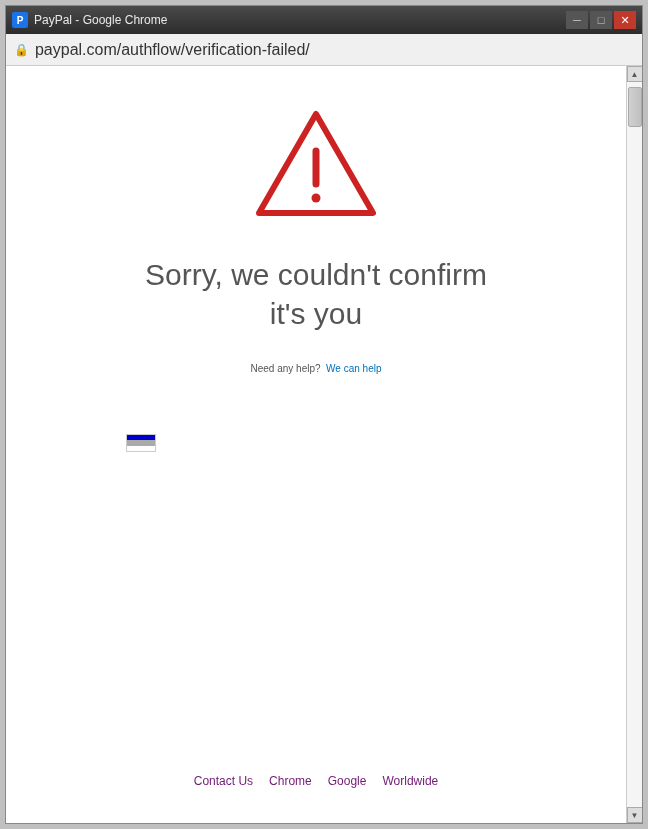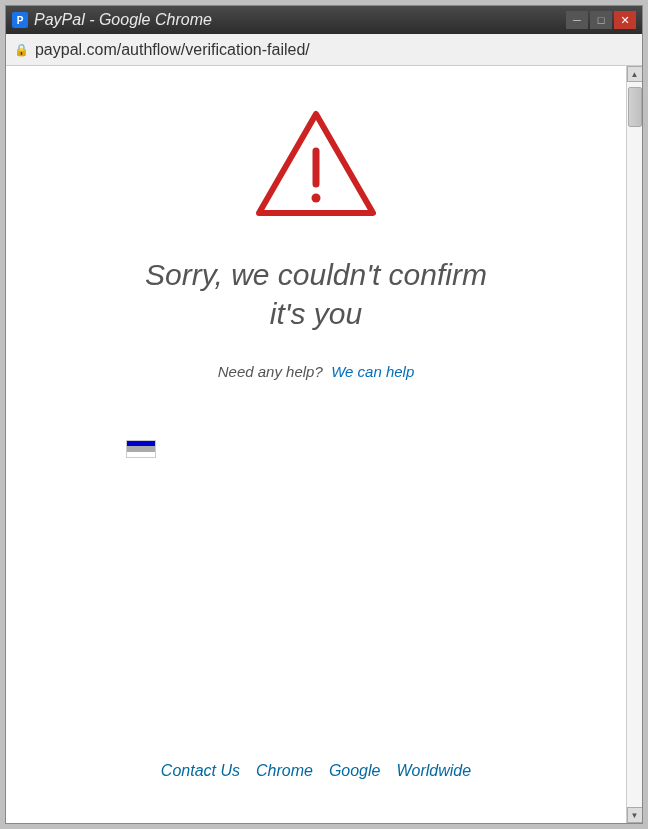--- a/index.html
+++ b/index.html
@@ -41,23 +41,22 @@
       display: flex;
       align-items: center;
       justify-content: center;
       font-size: 10px;
       color: white;
       font-weight: bold;
     }
 
     .title-bar-text {
       color: #e8e8e8;
-      font-size: 16px;
-      flex: 1;
-      font-style: italic;
+      font-size: 12px;
+      flex: 1;
     }
 
     .window-controls {
       display: flex;
       gap: 2px;
     }
 
     .win-btn {
       width: 22px;
       height: 18px;
@@ -156,22 +155,21 @@
       left: 1px;
       border-radius: 2px;
     }
 
     
     .page-main {
       flex: 1;
       display: flex;
       flex-direction: column;
       align-items: center;
-      padding: 40px 20px 28px;
-      font-style: italic;
+      padding: 40px 20px 20px;
     }
 
     
     .warning-icon {
       margin-bottom: 30px;
     }
 
     .warning-icon svg {
       width: 130px;
       height: 115px;
@@ -181,21 +179,21 @@
       font-size: 30px;
       font-weight: normal;
       color: #555;
       text-align: center;
       line-height: 1.3;
       margin-bottom: 30px;
       max-width: 380px;
     }
 
     .help-text {
-      font-size: 15px;
+      font-size: 10px;
       color: #555;
       margin-bottom: 40px;
     }
 
     .help-link {
       color: #0070ba;
       text-decoration: none;
     }
 
     
@@ -215,22 +213,22 @@
     
     .page-footer {
       margin-top: auto;
       padding: 20px 0 15px;
       display: flex;
       justify-content: center;
       gap: 16px;
     }
 
     .footer-link {
-      font-size: 16px;
-      color: #0369a1;
+      font-size: 12px;
+      color: #701a75;
       text-decoration: none;
     }
 
     .spacer {
       flex: 1;
     }
   </style>
 </head>
 <body>
 

